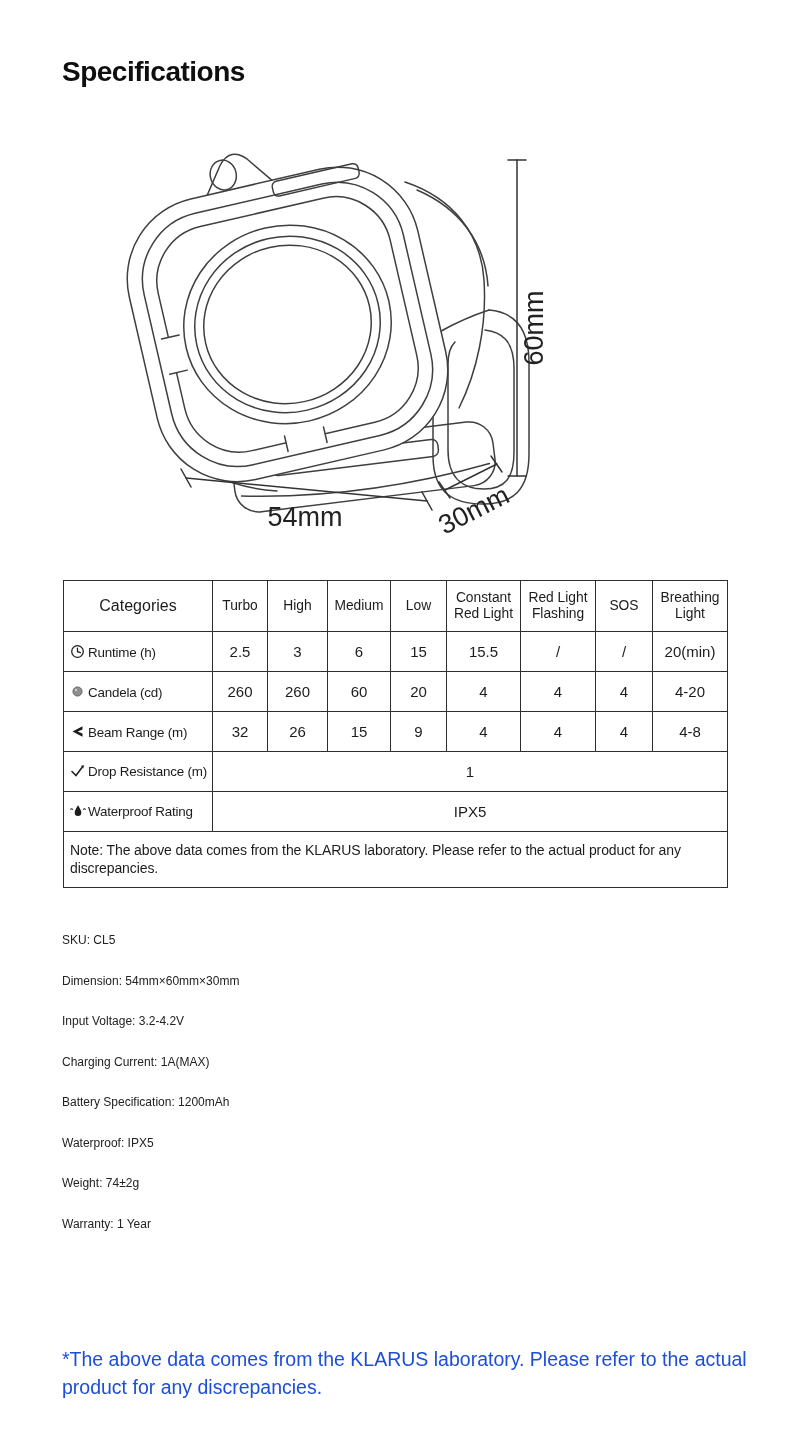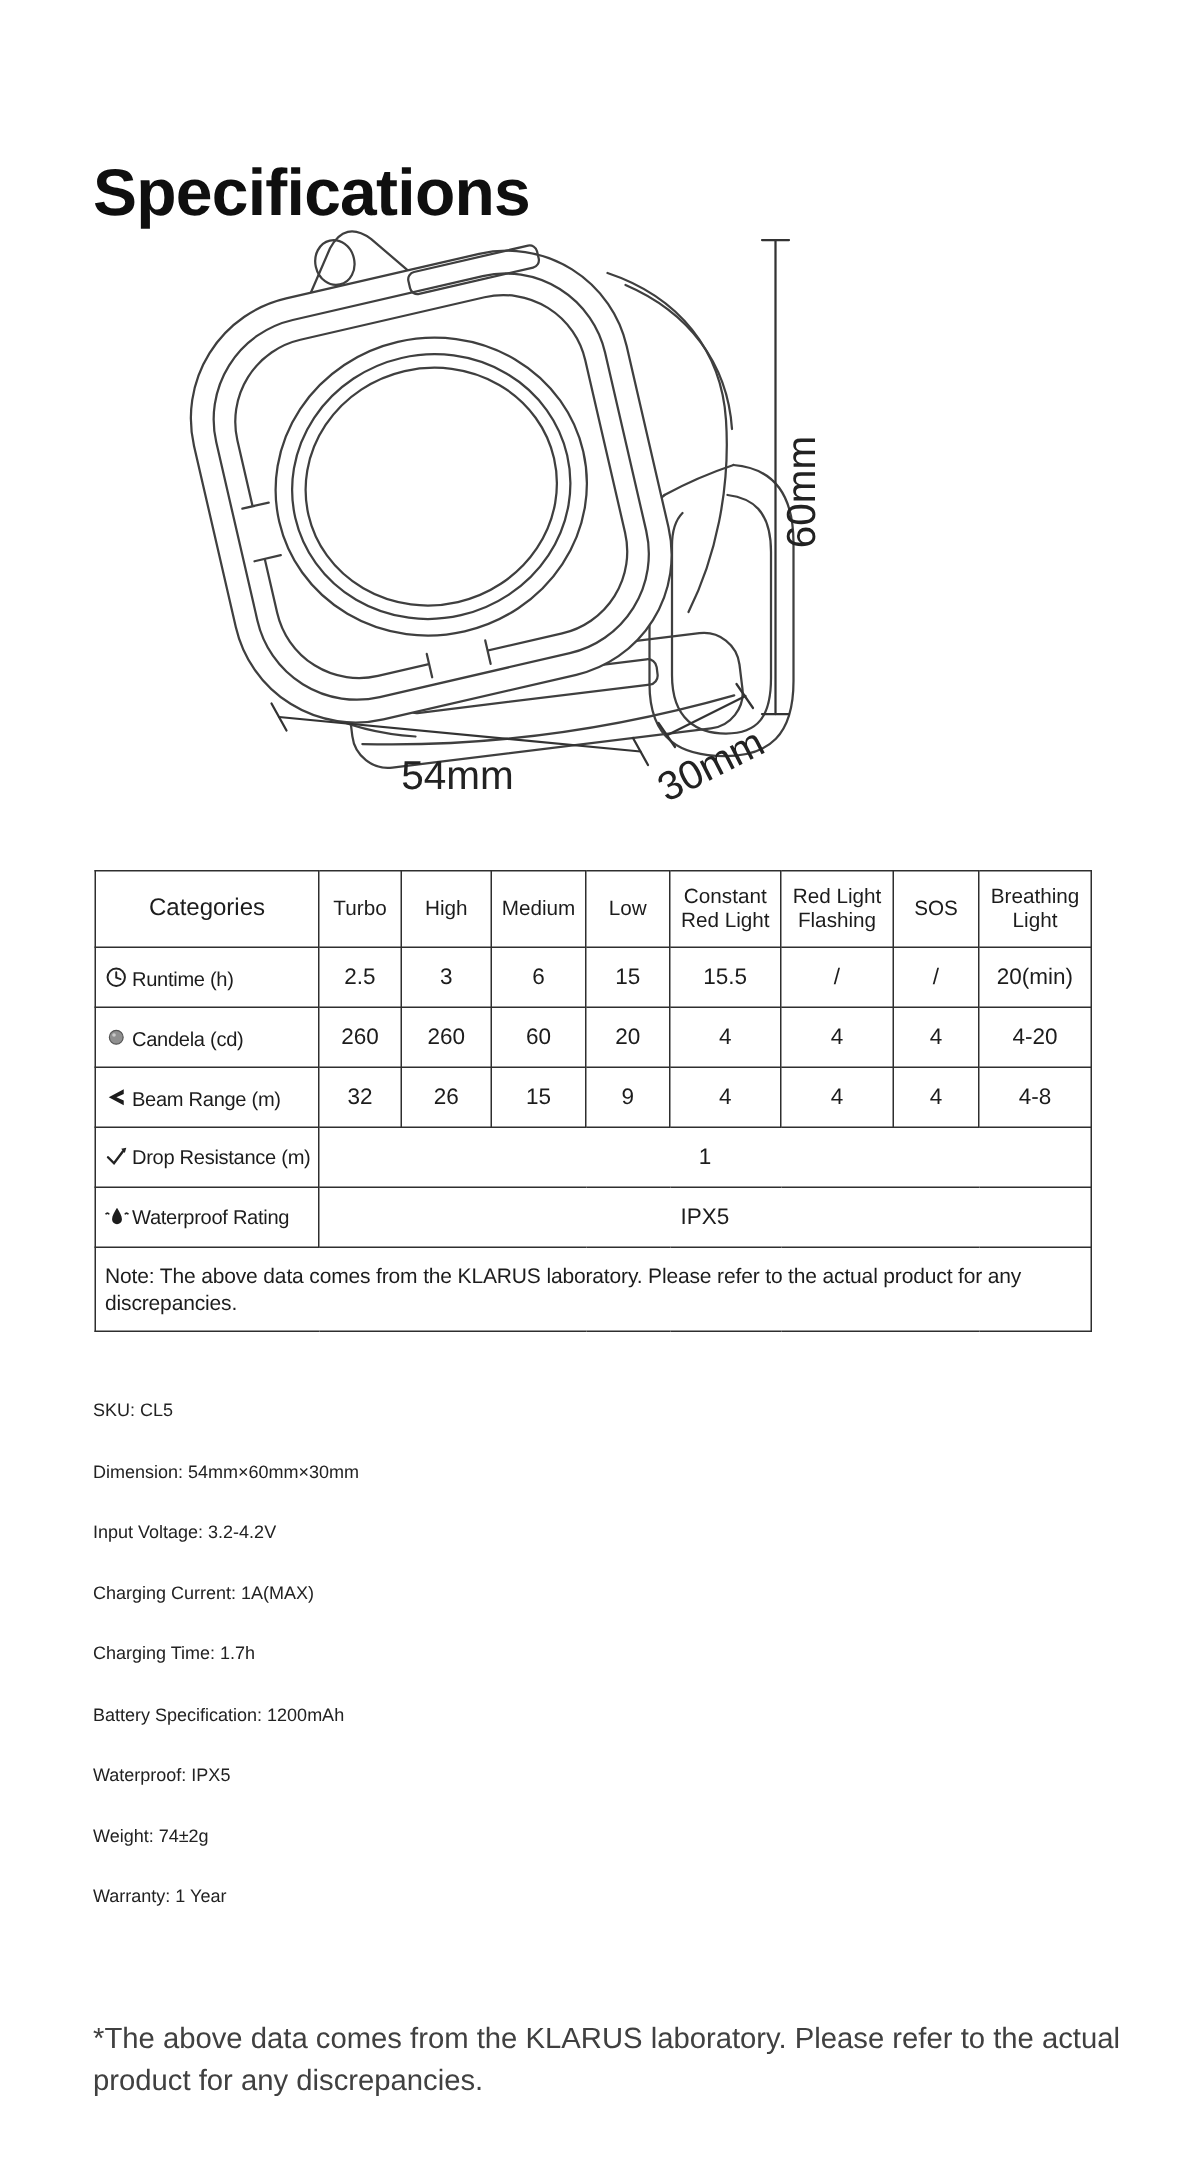--- a/index.html
+++ b/index.html
@@ -2,21 +2,21 @@
 <html><head>
 <meta charset="utf-8">
 <style>
   html,body { margin:0; padding:0; background:#ffffff; }
   .page {
     position:relative; width:790px; height:1441px; background:#ffffff;
     font-family:"Liberation Sans", sans-serif; color:#1c1c1c; overflow:hidden;
   }
   .title {
     position:absolute; left:62px; top:56px;
-    font-size:44px; font-weight:700; color:#0f0f0f; letter-spacing:-0.5px;margin-top:48px;
+    font-size:28px; font-weight:700; color:#0f0f0f; letter-spacing:-0.5px;
   }
   .diagram { position:absolute; left:105px; top:138px; width:470px; height:420px; }
   .diagram svg { display:block; }
   .dim-text { font-family:"Liberation Sans", sans-serif; font-size:27px; fill:#222; }
 
   table.spec {
     position:absolute; left:63px; top:580px; width:664px;
     border-collapse:collapse; table-layout:fixed;
   }
   table.spec th, table.spec td { border:1px solid #2e2e2e; overflow:hidden;margin-top:12px; }
@@ -33,21 +33,21 @@
   td.note { font-size:14px; padding:10px 6px; line-height:1.25; letter-spacing:-0.1px; }
   .ic { display:inline-block; width:18px; vertical-align:-2px; }
   .ic svg { display:block; }
 
   .specs {
     position:absolute; left:62px; top:920px;
     font-size:12px; line-height:40.5px; color:#222;
   }
   .footer {
     position:absolute; left:62px; top:1346px; width:700px;
-    font-size:19.5px; line-height:27.5px; color:#404040;
+    font-size:19.5px; line-height:27.5px; color:#1d4ed8;
   }
 </style>
 </head>
 <body>
 
 <div class="page">
 
   <div class="title">Specifications</div>
 
   <div class="diagram">
@@ -216,21 +216,20 @@
         <td class="note" colspan="9">Note: The above data comes from the KLARUS laboratory. Please refer to the actual product for any discrepancies.</td>
       </tr>
     </tbody>
   </table>
 
   <div class="specs">
     <div>SKU: CL5</div>
     <div>Dimension: 54mm×60mm×30mm</div>
     <div>Input Voltage: 3.2-4.2V</div>
     <div>Charging Current: 1A(MAX)</div>
-    <div>Charging Time: 1.7h</div>
     <div>Battery Specification: 1200mAh</div>
     <div>Waterproof: IPX5</div>
     <div>Weight: 74±2g</div>
     <div>Warranty: 1 Year</div>
   </div>
 
   <div class="footer">*The above data comes from the KLARUS laboratory. Please refer to the actual product for any discrepancies.</div>
 
 </div>
 

